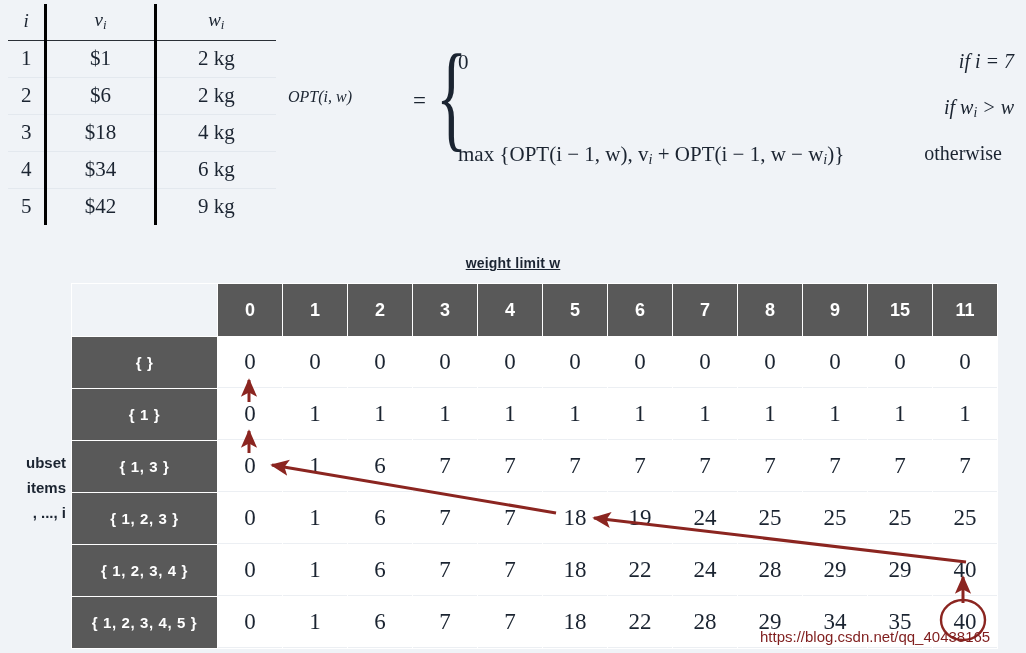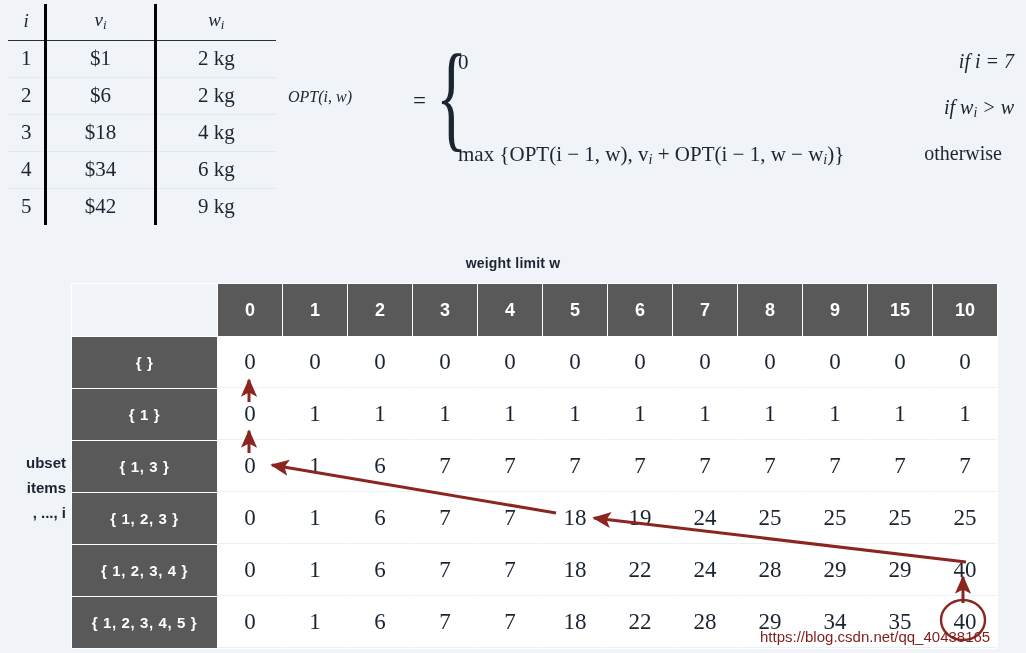--- a/index.html
+++ b/index.html
@@ -121,20 +121,21 @@
   #weight-limit-label {
     position: absolute;
     left: 0;
     top: 255px;
     width: 1026px;
     text-align: center;
     font-size: 14px;
     font-weight: bold;
     color: #1b2431;
     letter-spacing: .2px;
+    text-decoration: underline;
   }
   #subset-label {
     position: absolute;
     left: -34px;
     top: 450px;
     width: 100px;
     text-align: right;
     font-size: 15px;
     font-weight: bold;
     color: #1b2431;
@@ -290,21 +291,21 @@
         <th class="colhead">1</th>
         <th class="colhead">2</th>
         <th class="colhead">3</th>
         <th class="colhead">4</th>
         <th class="colhead">5</th>
         <th class="colhead">6</th>
         <th class="colhead">7</th>
         <th class="colhead">8</th>
         <th class="colhead">9</th>
         <th class="colhead">15</th>
-        <th class="colhead">10</th>
+        <th class="colhead">11</th>
       </tr>
     </thead>
     <tbody>
       <tr>
         <th class="rowhead">{  }</th>
         <td class="dpcell">0</td>
         <td class="dpcell">0</td>
         <td class="dpcell">0</td>
         <td class="dpcell">0</td>
         <td class="dpcell">0</td>

